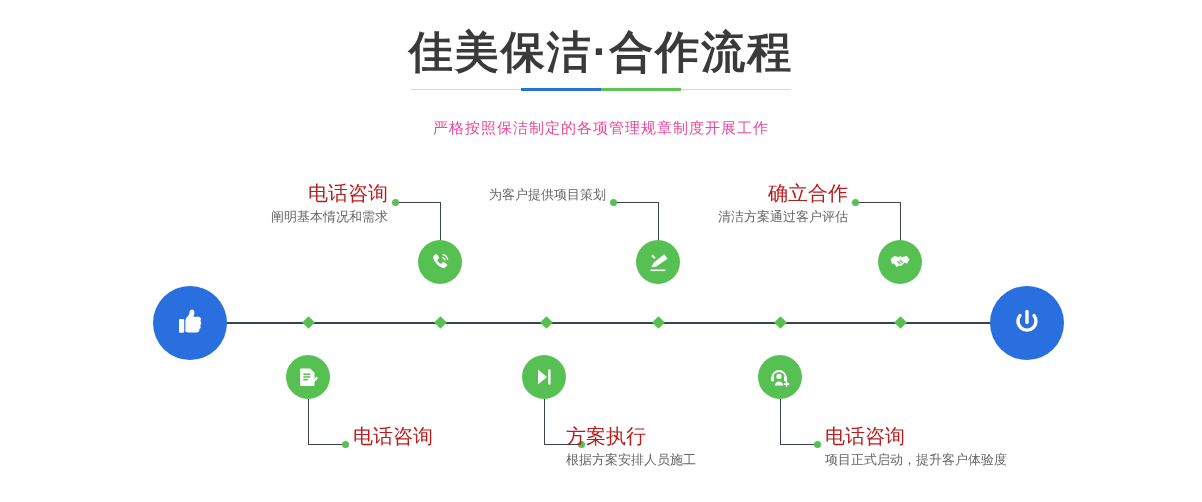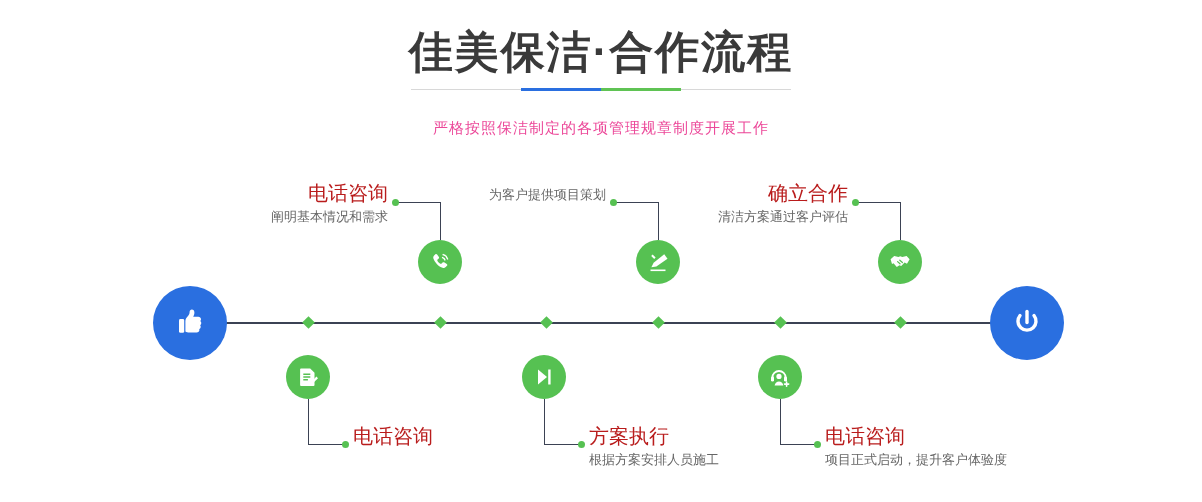--- a/index.html
+++ b/index.html
@@ -248,21 +248,21 @@
       <span>
         <svg width="24" height="24" viewBox="0 0 24 24" aria-hidden="true">
           <path fill="#ffffff" d="M6 4.5l9 7.5-9 7.5z"></path>
           <rect x="16.2" y="4.5" width="2.4" height="15" fill="#ffffff"></rect>
         </svg>
       </span>
     </div>
     <div class="connector vline" style="left:544px; top:249px; height:45px;"></div>
     <div class="connector hline" style="left:544px; top:294px; width:38px;"></div>
     <div class="dot" style="left:578px; top:291px;"></div>
-    <div class="label right-of" style="left:589px; top:275px; width:330px;">
+    <div class="label right-of" style="left:566px; top:275px; width:330px;">
       <div class="main">方案执行</div>
       <div class="sub">根据方案安排人员施工</div>
     </div>
 
     <div class="diamond" style="left:896px; top:168px;"></div>
     <div class="diamond" style="left:776px; top:168px;"></div>
     <div class="node" style="left:878px; top:90px;">
       <span>
         <svg width="24" height="24" viewBox="0 0 24 24" aria-hidden="true">
           <path fill="#ffffff" d="M2.6 9.2l3.6-3.1 4.3.9 1.7-.8 2.1.8 4.3-.9 3 3.1-2.6 4.6-2.4-1.2-3.4 3.3-1.8-.6-2.6 1.6-3.3-3.6-1.5.8z"></path>

